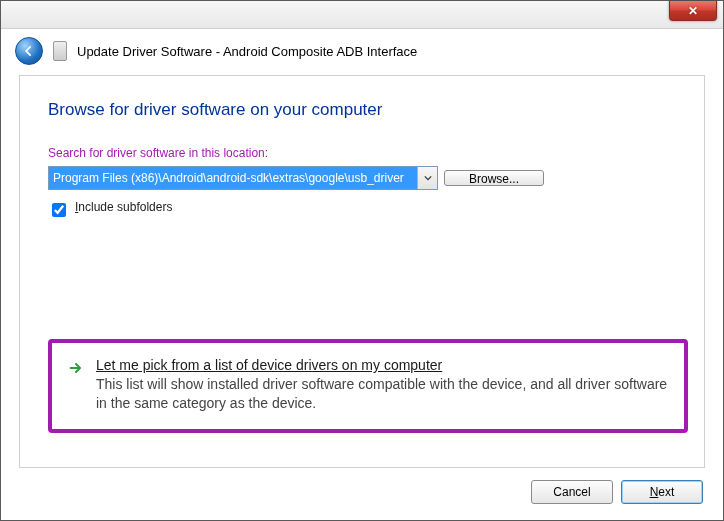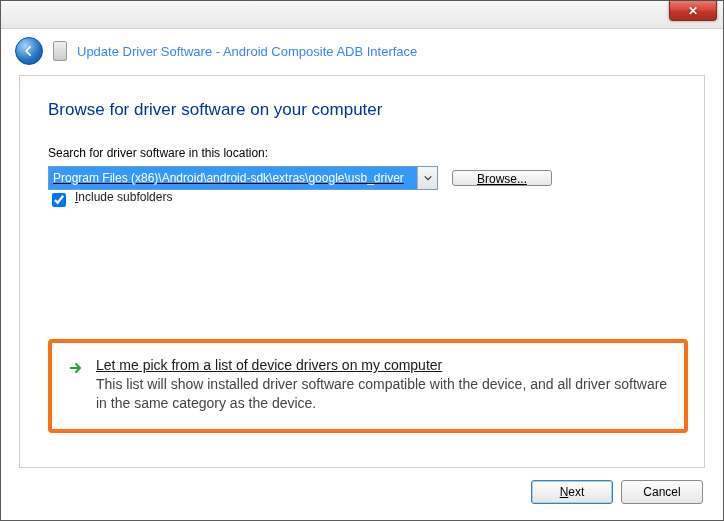--- a/index.html
+++ b/index.html
@@ -64,47 +64,47 @@
   }
   .back-btn svg { width: 14px; height: 14px; }
   .device-icon {
     width: 14px; height: 20px;
     background: linear-gradient(to bottom, #eee, #ccc);
     border: 1px solid #999;
     border-radius: 2px;
   }
   .header-title {
     font-size: 13px;
-    color: #3b82f6;
+    color: #000000;
   }
   .content-frame {
     margin: 0 18px 12px 18px;
     border: 1px solid #cfcfcf;
     flex: 1;
     padding: 20px 16px 14px 28px;
     display: flex;
     flex-direction: column;
     background: #fff;
   }
   .page-heading {
     color: #003399;
     font-size: 17px;
     margin: 4px 0 26px 0;
     font-weight: 400;
   }
   .field-label {
     font-size: 12px;
-    color: #000000;
+    color: #a21caf;
     margin-bottom: 6px;
   }
   .path-row {
     display: flex;
-    gap: 14px;
+    gap: 6px;
     align-items: center;
-    text-decoration: underline;
+    margin-bottom: 10px;
   }
   .path-combo {
     flex: 0 0 390px;
     display: flex;
     border: 1px solid #7a9ac0;
     height: 24px;
     background: #fff;
   }
   .path-input {
     flex: 1;
@@ -135,21 +135,21 @@
     font-size: 12px;
     cursor: pointer;
   }
   .check-row {
     display:flex;align-items:flex-start;gap:6px;
     font-size:12px;color:#222;
   }
   .check-row input { width:14px;height:14px; cursor:pointer;}
   .spacer { flex: 1; }
   .option-box {
-    border: 4px solid #f97316;
+    border: 4px solid #a21caf;
     border-radius: 4px;
     padding: 14px 16px 16px 16px;
     display: flex;
     gap: 12px;
     align-items: flex-start;
     margin-bottom: 20px;
     cursor: pointer;
   }
   .arrow-icon {
     width: 16px;height:16px;flex-shrink:0;margin-top:3px;
@@ -239,17 +239,17 @@
       </svg>
       <div>
         <div class="option-title">Let me pick from a list of device drivers on my computer</div>
         <div class="option-desc">This list will show installed driver software compatible with the device, and all driver software in the same category as the device.</div>
       </div>
     </div>
 
   </div>
 
   <div class="footer">
+    <button class="wiz-btn">Cancel</button>
     <button class="wiz-btn default underline-first">Next</button>
-    <button class="wiz-btn">Cancel</button>
   </div>
 
 </div>
 
 </body></html>

